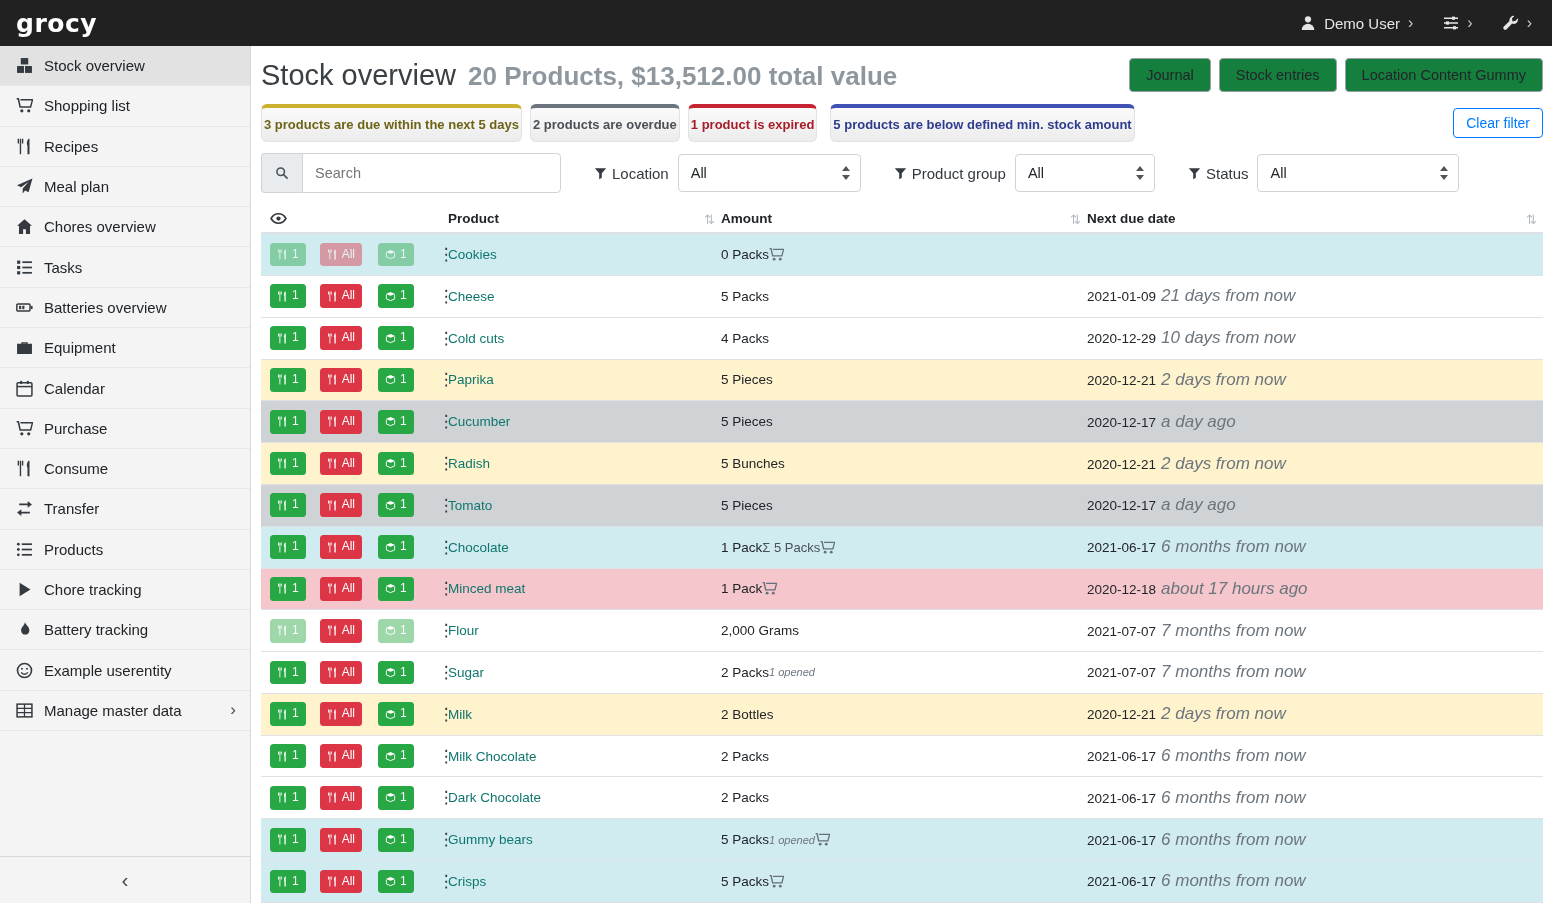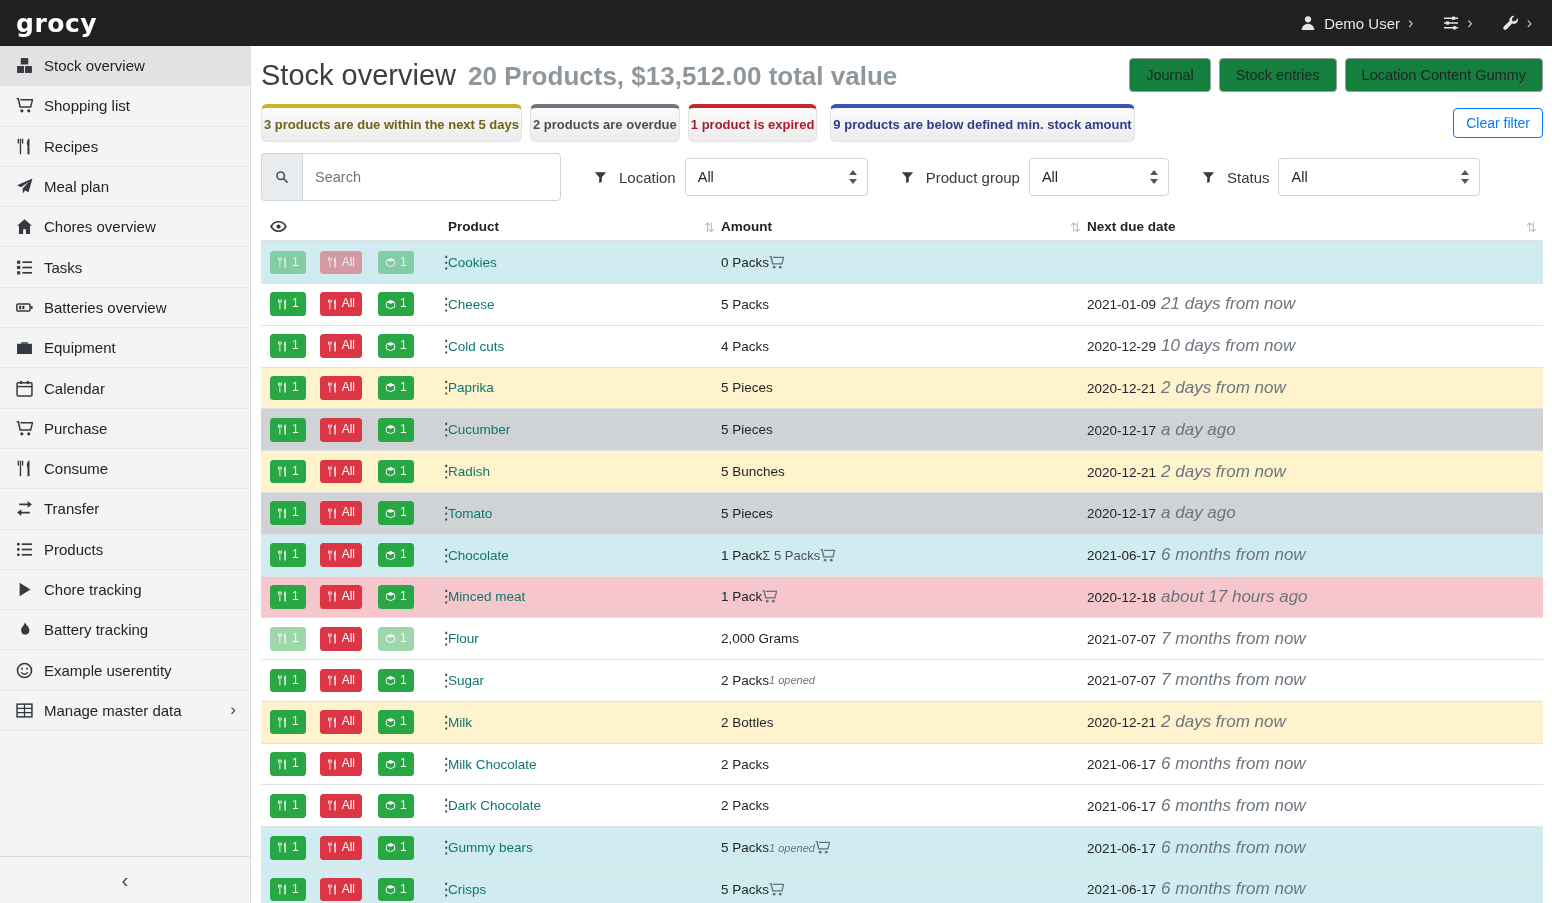--- a/index.html
+++ b/index.html
@@ -51,28 +51,28 @@
           padding:9px 2px;font-size:13px;font-weight:700;border-radius:6px;cursor:pointer;
           display:flex;align-items:center}
   .banner.due{border-top-color:var(--banner-due);color:#6e6418}
   .banner.overdue{border-top-color:var(--banner-overdue);color:#495057}
   .banner.expired{border-top-color:var(--banner-expired);color:#a71d2a}
   .banner.belowmin{border-top-color:var(--banner-belowmin);color:#2f3c8e;margin-left:5px}
   .btn-clear{margin-left:auto;align-self:center;background:#fff;border:1px solid var(--accent-blue);
              color:var(--accent-blue);font-size:14px;padding:6px 12px;border-radius:4px;cursor:pointer;font-family:inherit}
 
   .filter-row{display:flex;margin-top:11px;align-items:center}
-  .search-group{display:flex;width:300px;height:48px}
+  .search-group{display:flex;width:300px;height:40px}
   .search-addon{width:41px;background:#e9ecef;border:1px solid #ced4da;border-right:0;
                 border-radius:4px 0 0 4px;display:flex;align-items:center;justify-content:center;color:#495057}
   .search-addon .ic{width:14px;height:14px}
   .search-input{flex:1;border:1px solid #ced4da;border-radius:0 4px 4px 0;padding:0 12px;font-size:14.5px;
                 font-family:inherit;color:#495057;outline:none;min-width:0}
   .filter-group{display:flex;align-items:center;margin-left:33px}
-  .filter-label{display:flex;align-items:center;gap:12px;font-size:15px;color:#343a40;margin-right:9px;white-space:nowrap}
+  .filter-label{display:flex;align-items:center;gap:5px;font-size:15px;color:#343a40;margin-right:9px;white-space:nowrap}
   .filter-label .ic{width:13px;height:13px}
   .select{position:relative;display:flex;align-items:center;border:1px solid #ced4da;border-radius:4px;
           background:#fff;padding:0 30px 0 12px;font-size:14.5px;color:#212529;cursor:pointer;height:38px}
   .sel-arrows::before,.sel-arrows::after{content:"";position:absolute;right:10px;
           border-left:4px solid transparent;border-right:4px solid transparent}
   .sel-arrows::before{top:11px;border-bottom:5px solid #555}
   .sel-arrows::after{bottom:11px;border-top:5px solid #555}
   .sel-location{width:183px}.sel-group{width:140px}.sel-status{width:202px}
 
   
@@ -356,21 +356,21 @@
       <button class="btn-outline">Journal</button>
       <button class="btn-outline">Stock entries</button>
       <button class="btn-outline">Location Content Gummy</button>
     </div>
   </div>
 
   <div class="banner-row">
     <div class="banner due">3 products are due within the next 5 days</div>
     <div class="banner overdue">2 products are overdue</div>
     <div class="banner expired">1 product is expired</div>
-    <div class="banner belowmin">9 products are below defined min. stock amount</div>
+    <div class="banner belowmin">5 products are below defined min. stock amount</div>
     <button class="btn-clear">Clear filter</button>
   </div>
 
   <div class="filter-row">
     <div class="search-group">
       <span class="search-addon">
           <svg class="ic">
             <use href="#i-search"></use>
           </svg>
         </span>

